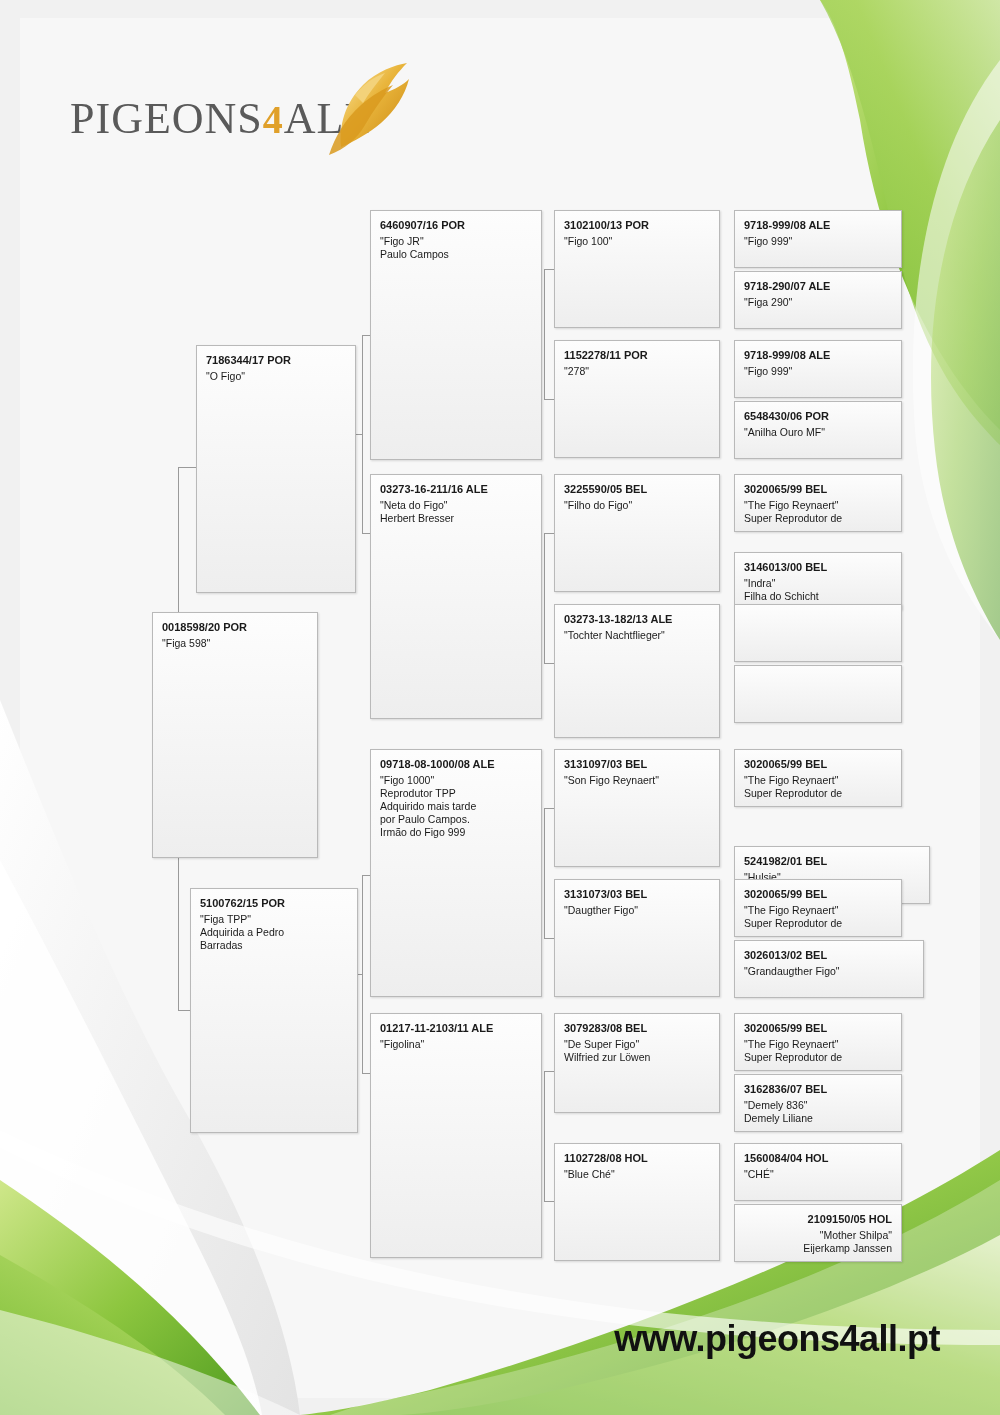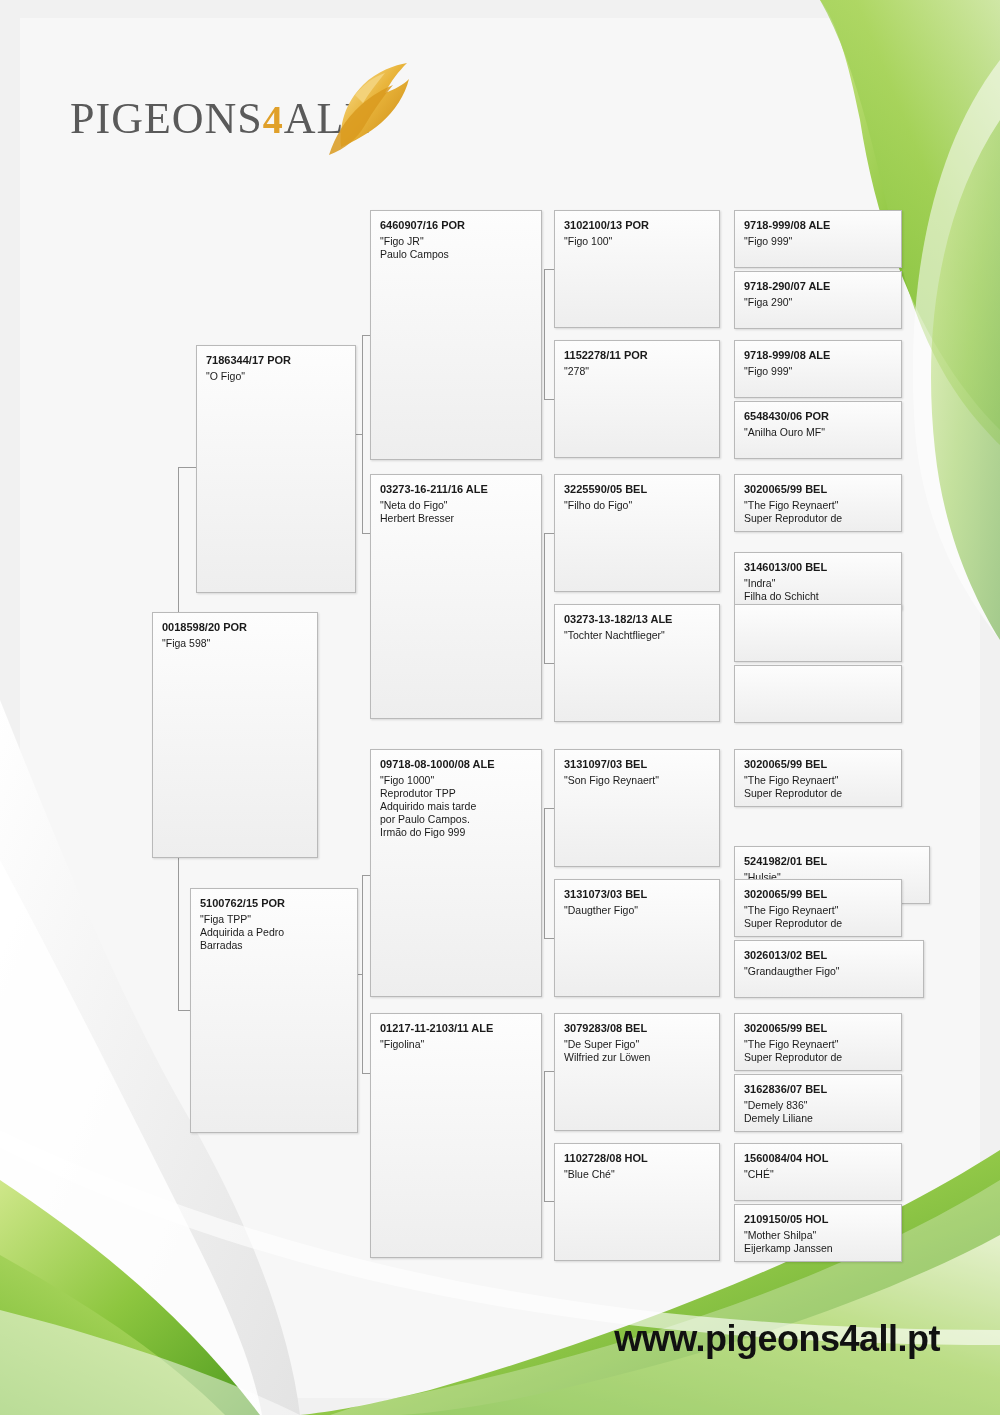--- a/index.html
+++ b/index.html
@@ -243,33 +243,33 @@
     <div class="desc">"Figo 100"</div>
   </div>
   <div class="box" style="left:554px; top:340px; width:166px; height:118px;">
     <div class="ring">1152278/11 POR</div>
     <div class="desc">"278"</div>
   </div>
   <div class="box" style="left:554px; top:474px; width:166px; height:118px;">
     <div class="ring">3225590/05 BEL</div>
     <div class="desc">"Filho do Figo"</div>
   </div>
-  <div class="box" style="left:554px; top:604px; width:166px; height:118px;">
+  <div class="box" style="left:554px; top:604px; width:166px; height:134px;">
     <div class="ring">03273-13-182/13 ALE</div>
     <div class="desc">"Tochter Nachtflieger"</div>
   </div>
   <div class="box" style="left:554px; top:749px; width:166px; height:118px;">
     <div class="ring">3131097/03 BEL</div>
     <div class="desc">"Son Figo Reynaert"</div>
   </div>
   <div class="box" style="left:554px; top:879px; width:166px; height:118px;">
     <div class="ring">3131073/03 BEL</div>
     <div class="desc">"Daugther Figo"</div>
   </div>
-  <div class="box" style="left:554px; top:1013px; width:166px; height:118px;">
+  <div class="box" style="left:554px; top:1013px; width:166px; height:100px;">
     <div class="ring">3079283/08 BEL</div>
     <div class="desc">"De Super Figo"
 Wilfried zur Löwen</div>
   </div>
   <div class="box" style="left:554px; top:1143px; width:166px; height:118px;">
     <div class="ring">1102728/08 HOL</div>
     <div class="desc">"Blue Ché"</div>
   </div>
 
   <div class="box" style="left:734px; top:210px; width:168px; height:58px;">
@@ -332,21 +332,21 @@
   </div>
   <div class="box" style="left:734px; top:1074px; width:168px; height:58px;">
     <div class="ring">3162836/07 BEL</div>
     <div class="desc">"Demely 836"
 Demely Liliane</div>
   </div>
   <div class="box" style="left:734px; top:1143px; width:168px; height:58px;">
     <div class="ring">1560084/04 HOL</div>
     <div class="desc">"CHÉ"</div>
   </div>
-  <div class="box" style="left:734px; top:1204px; width:168px; height:58px;">
+  <div class="box" style="left:734px; top:1204px; width:168px; height:58px;text-align:right;">
     <div class="ring">2109150/05 HOL</div>
     <div class="desc">"Mother Shilpa"
 Eijerkamp Janssen</div>
   </div>
 
   <div class="footer-url">www.pigeons4all.pt</div>
 
 </div>
 
 </body></html>

